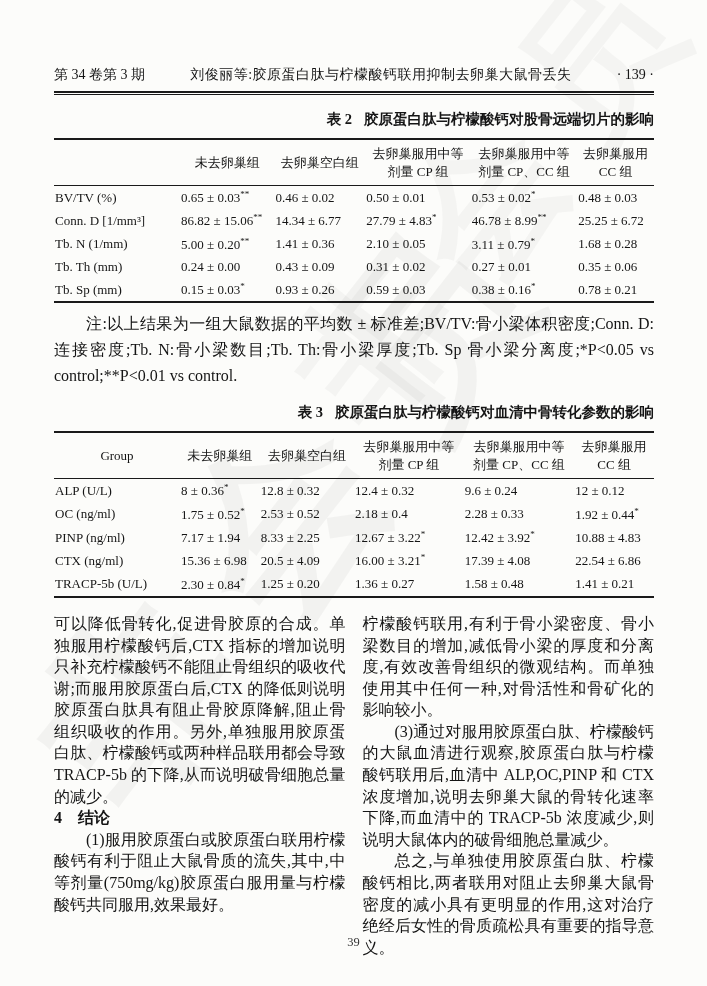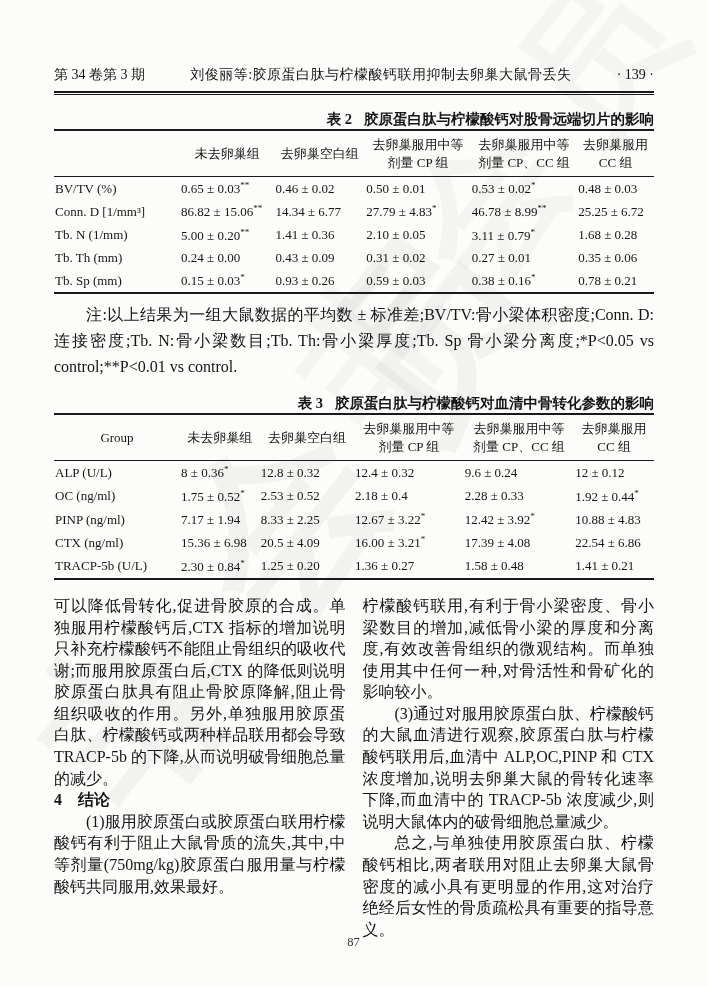--- a/index.html
+++ b/index.html
@@ -14,21 +14,21 @@
   
   .running-head { display:flex; justify-content:space-between; align-items:baseline;
     font-size:14px;text-align:right; }
   .running-head .mid { letter-spacing:0.5px; }
   .double-rule { margin-top:7px; height:4px;
     border-top:2px solid #1a1a1a; border-bottom:1px solid #1a1a1a; }
 
   
   .table-caption { margin-top:15px; text-align:right; font-weight:bold; font-size:14.5px; }
   .table-caption .cap-label { margin-right:12px; }
-  table.data { width:100%; border-collapse:collapse; font-size:13px;
+  table.data { width:100%; border-collapse:collapse; margin-top:9px; font-size:13px;
     border-top:2px solid #1a1a1a; border-bottom:2px solid #1a1a1a; }
   table.data thead tr { border-bottom:1px solid #1a1a1a; }
   table.data th { font-weight:normal; vertical-align:middle; line-height:1.35;
     padding:5px 1px; text-align:center; }
   table.data td { padding:3px 1px; text-align:left; white-space:nowrap; height:22px; }
   table.data th:first-child, table.data td:first-child { width:21%; }
   table.data sup { font-size:0.7em; }
 
   .table-note { margin-top:8px; font-size:16px; line-height:1.6;
     text-align:justify; text-indent:2em; }
@@ -226,14 +226,14 @@
         </div>
       <div class="col">
           <p class="">柠檬酸钙联用,有利于骨小梁密度、骨小梁数目的增加,减低骨小梁的厚度和分离度,有效改善骨组织的微观结构。而单独使用其中任何一种,对骨活性和骨矿化的影响较小。</p>
           <p class="indent ">(3)通过对服用胶原蛋白肽、柠檬酸钙的大鼠血清进行观察,胶原蛋白肽与柠檬酸钙联用后,血清中 ALP,OC,PINP 和 CTX 浓度增加,说明去卵巢大鼠的骨转化速率下降,而血清中的 TRACP-5b 浓度减少,则说明大鼠体内的破骨细胞总量减少。</p>
           <p class="indent ">总之,与单独使用胶原蛋白肽、柠檬酸钙相比,两者联用对阻止去卵巢大鼠骨密度的减小具有更明显的作用,这对治疗绝经后女性的骨质疏松具有重要的指导意义。</p>
         </div>
     </div>
 
   </div>
 
-  <div class="folio">87</div>
+  <div class="folio">39</div>
 </div>
 
 </body></html>

